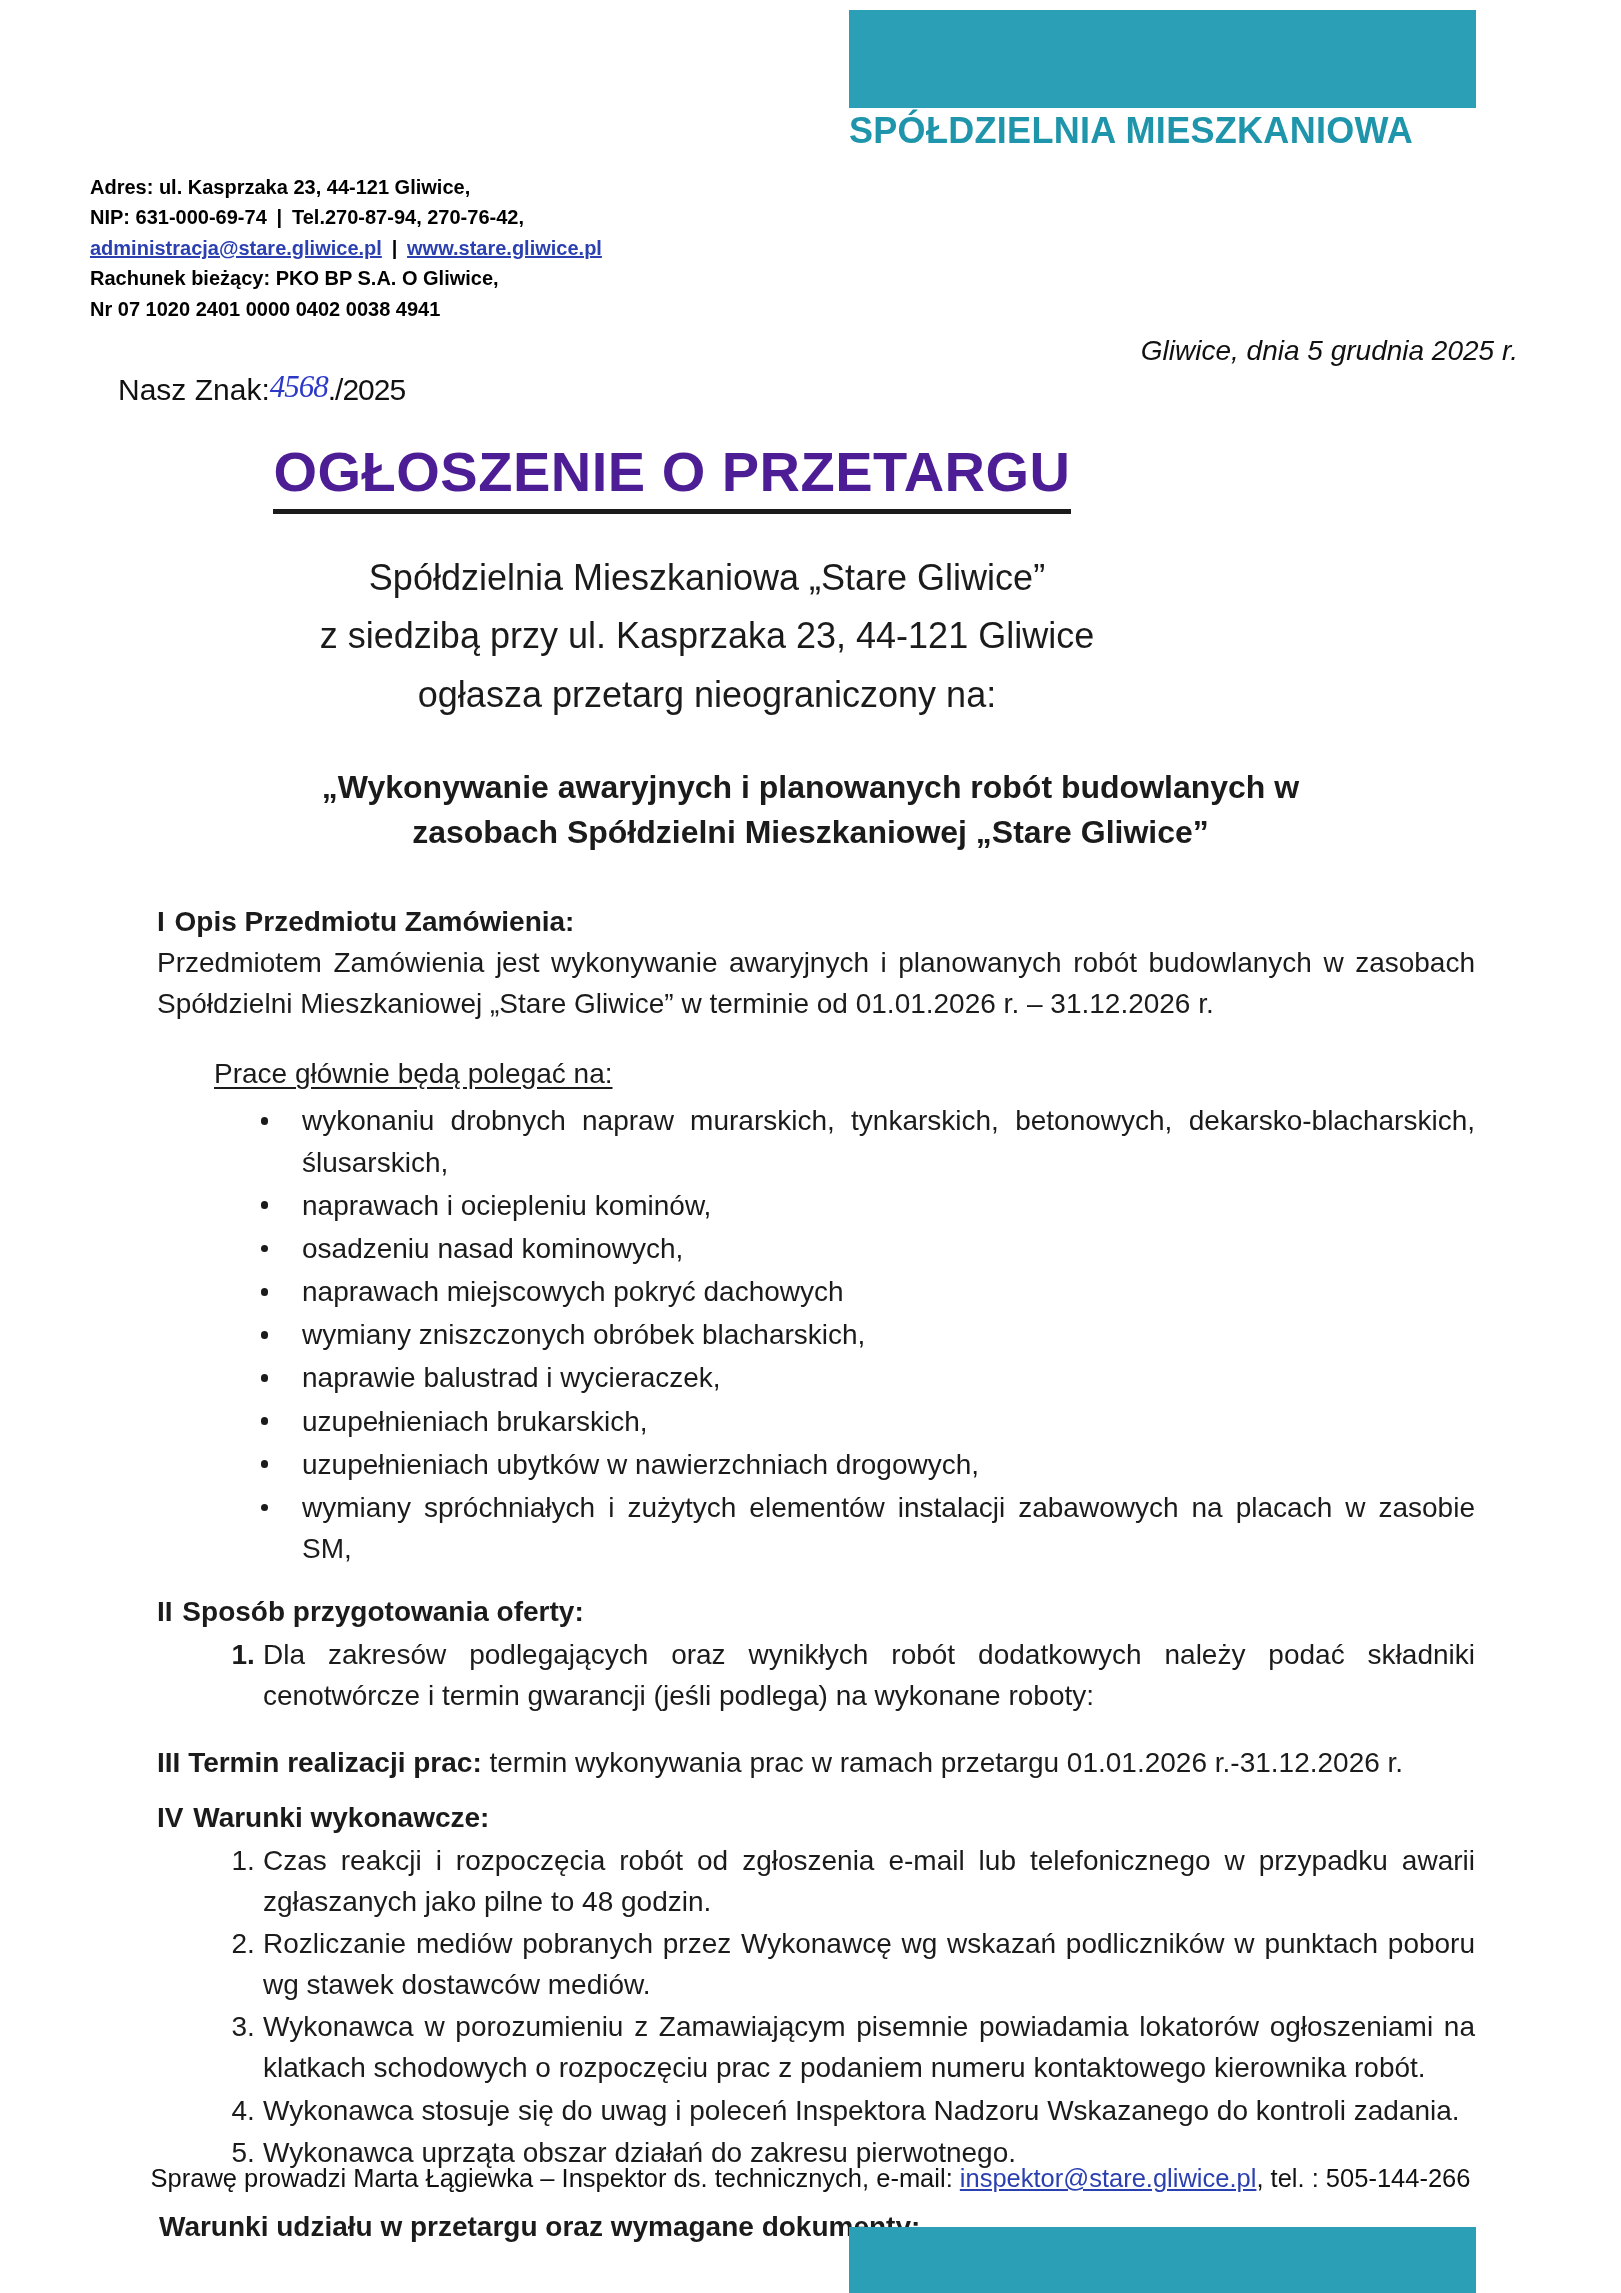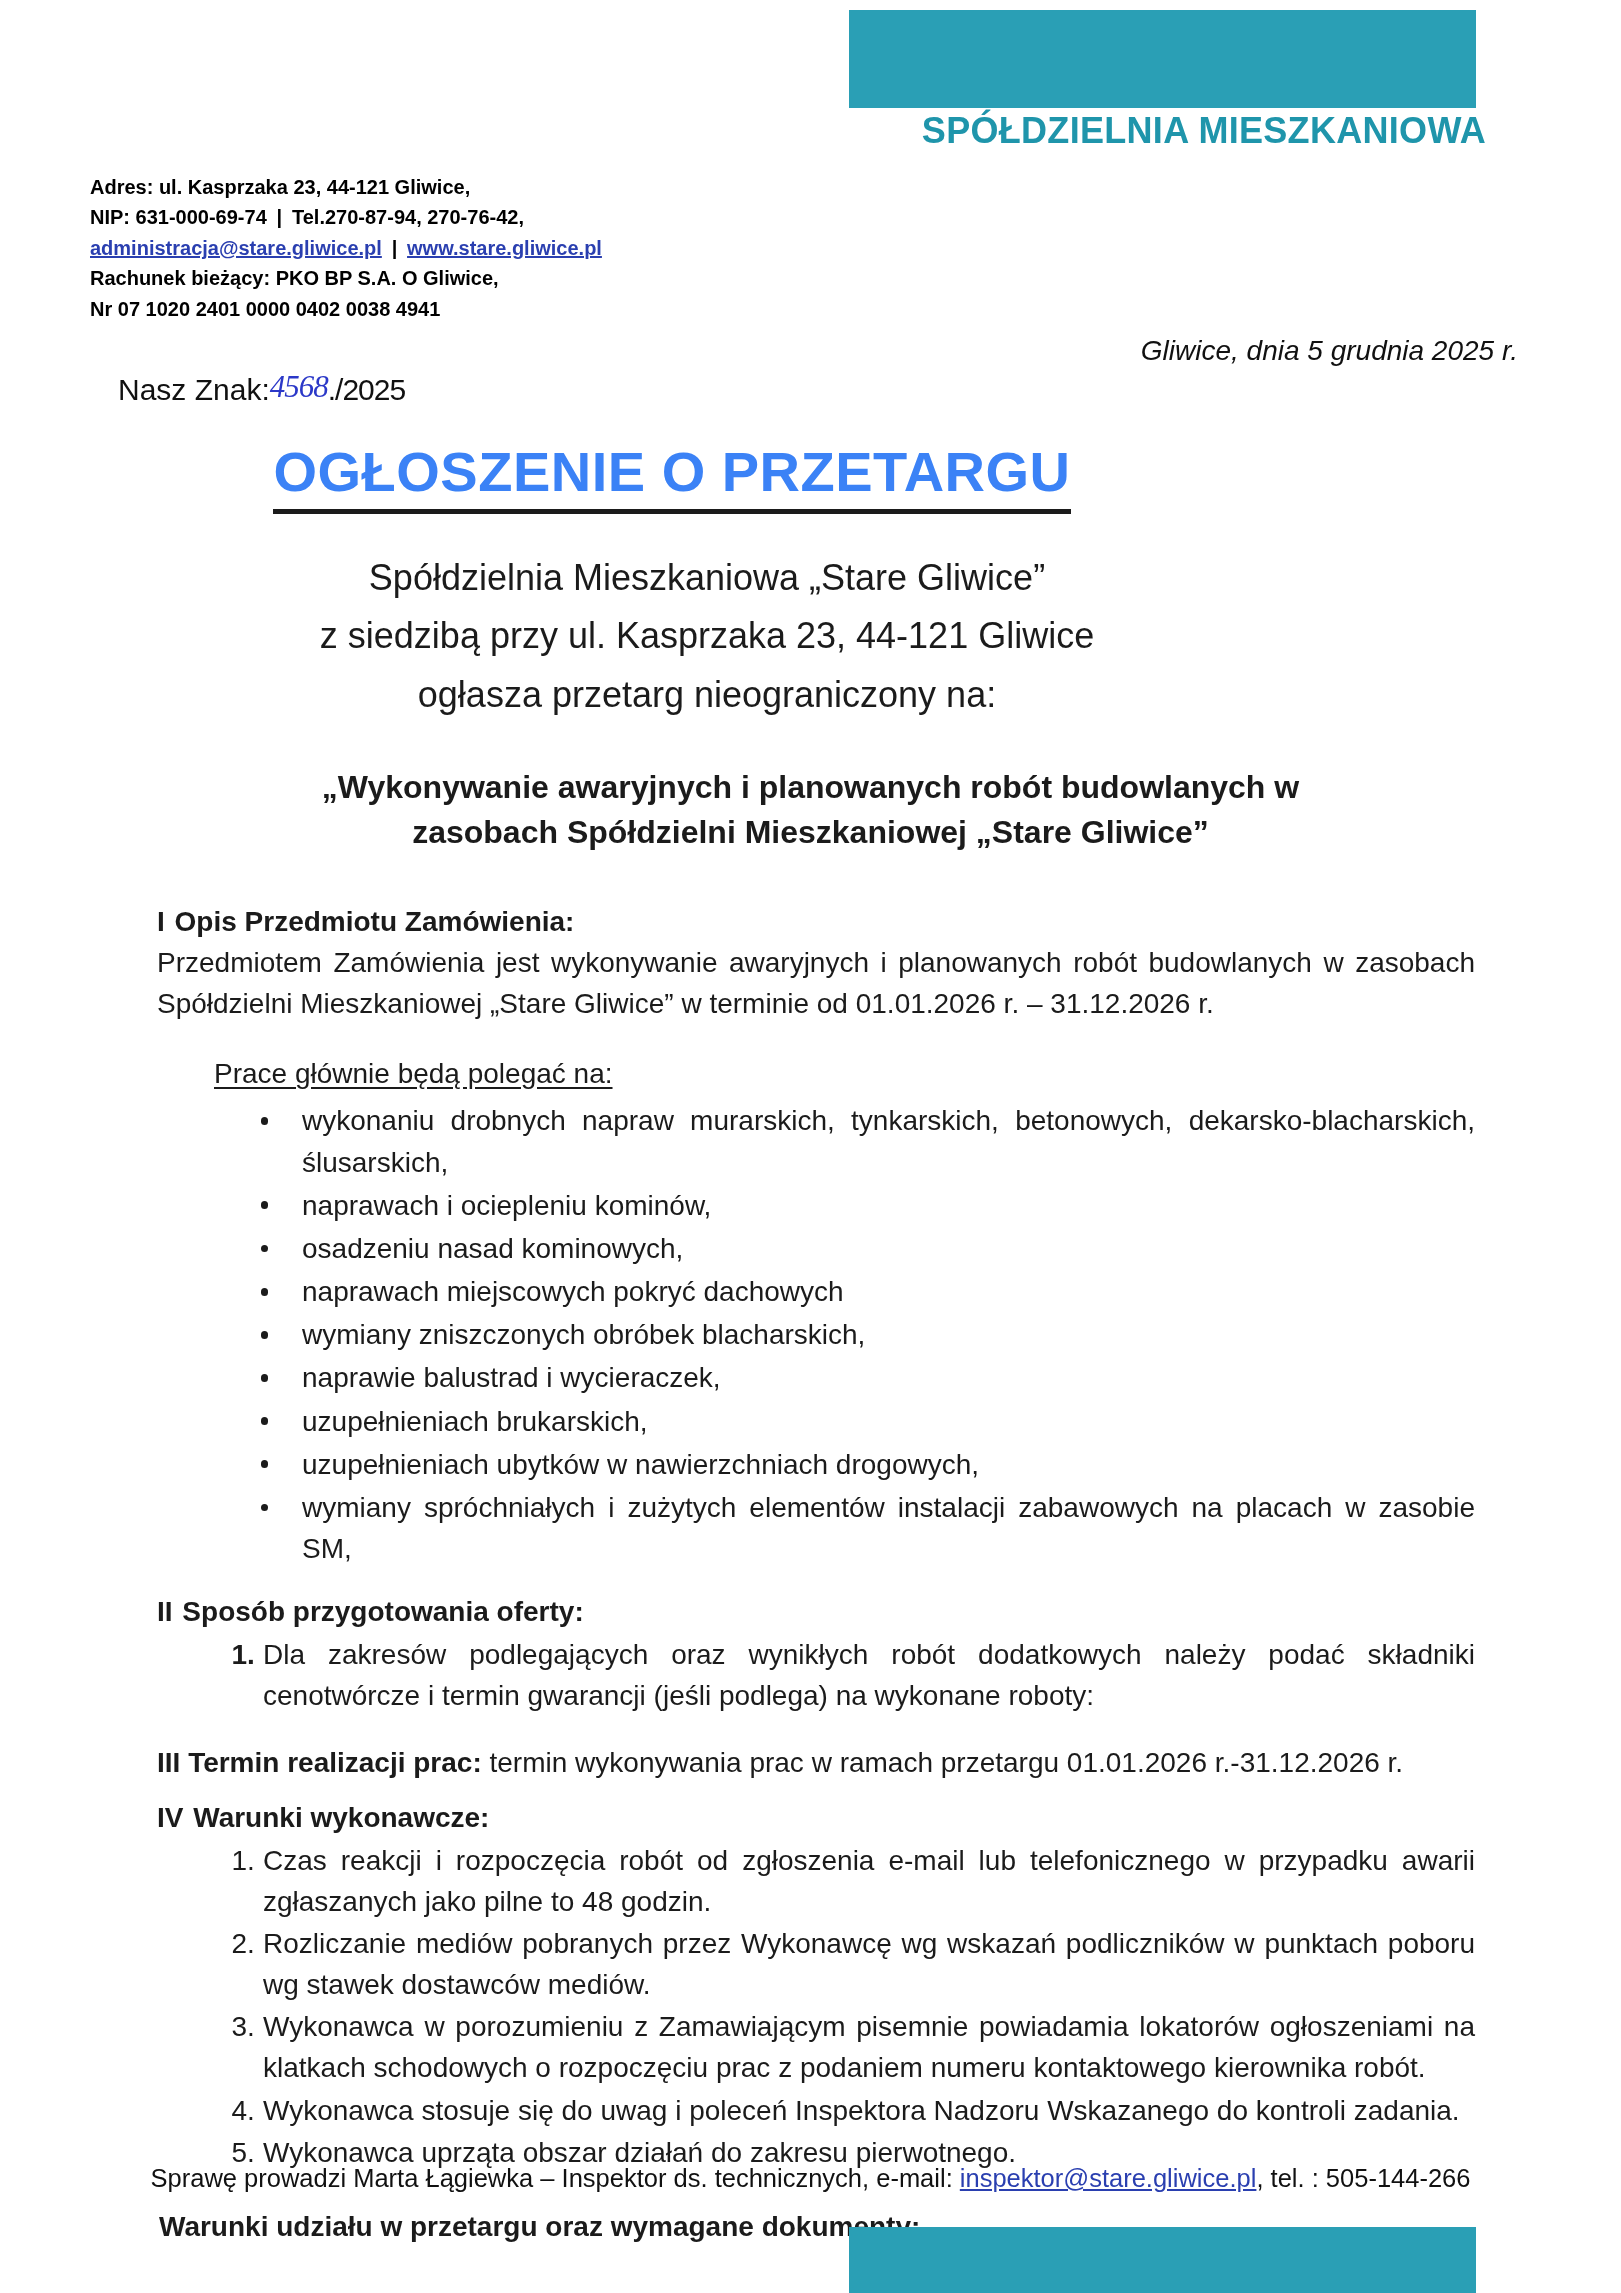--- a/index.html
+++ b/index.html
@@ -57,21 +57,20 @@
   }
   .logo-subtitle {
     font-family: "Liberation Sans", sans-serif;
     font-size: 36px;
     font-weight: 700;
     letter-spacing: 0.3px;
     color: #1f95ab;
     line-height: 1.05;
     margin-top: 2px;
     white-space: nowrap;
-    text-align: right;
   }
 
   .address-block {
     position: absolute;
     left: 90px;
     top: 172px;
     font-family: "Liberation Sans", sans-serif;
     font-size: 20px;
     font-weight: 700;
     line-height: 1.52;
@@ -122,21 +121,21 @@
   
   .doc-title {
     position: absolute;
     left: 0;
     top: 439px;
     width: 1344px;
     text-align: center;
     font-size: 56px;
     font-weight: 700;
     letter-spacing: 0.5px;
-    color: #3b82f6;
+    color: #4c1d95;
   }
   .doc-title span {
     border-bottom: 5.9px solid #1b1b1b;
     padding-bottom: 5.9px;
   }
 
   .subtitle-lines {
     position: absolute;
     left: 0;
     top: 549px;

